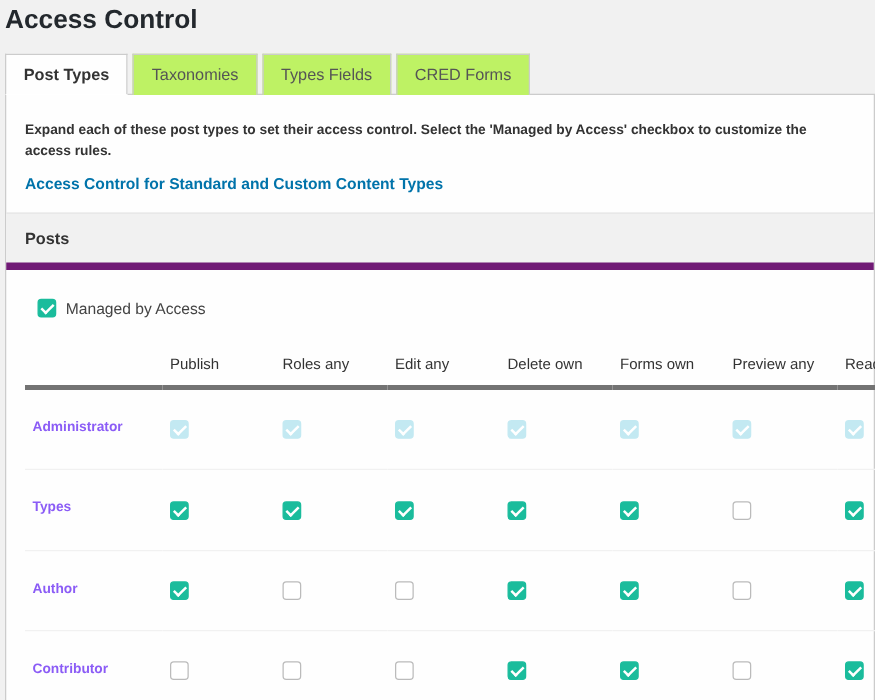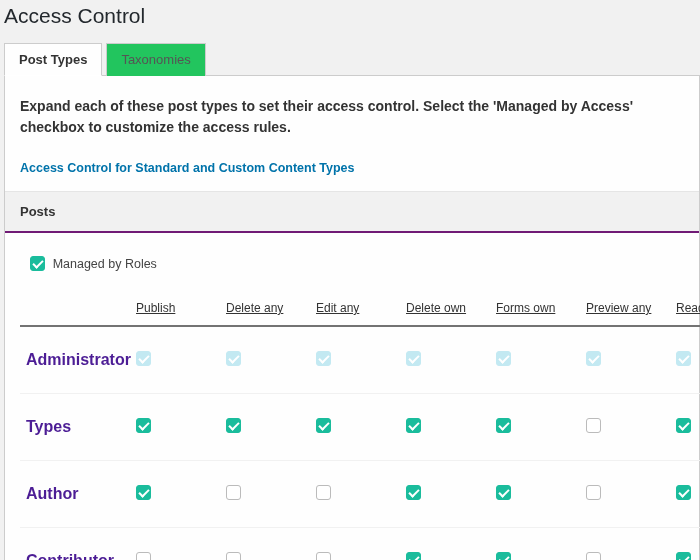--- a/index.html
+++ b/index.html
@@ -5,75 +5,75 @@
   * { box-sizing: border-box; margin: 0; padding: 0; }
   body {
     font-family: -apple-system, BlinkMacSystemFont, "Segoe UI", Helvetica, Arial, sans-serif;
     font-size: 13px;
     color: #444;
     background: #f1f1f1;
     padding: 0 0 0 4px;
   }
   .page-title {
     font-size: 21px;
-    font-weight: 400;
+    font-weight: 700;
     color: #23282d;
     padding: 4px 0 14px 0;
   }
   .tabs {
     display: flex;
     border-bottom: 1px solid #ccc;
     background: #f1f1f1;
   }
   .tab {
     padding: 8px 14px;
     font-size: 13px;
     color: #555;
-    background: #22c55e;
+    background: #bef264;
     border: 1px solid #ccc;
     border-bottom: none;
     margin-right: 4px;
     position: relative;
     top: 1px;
     cursor: pointer;
   }
   .tab.active {
     background: #fefefe;
     font-weight: 600;
     color: #333;
     border-bottom: 1px solid #fff;
   }
   .content {
     background: #fefefe;
     border: 1px solid #ccc;
     border-top: none;
     padding: 20px 15px 10px 15px;
   }
   .intro {
-    font-size: 14px;
+    font-size: 11px;
     color: #333;
     line-height: 1.5;
-    margin-bottom: 22px;
+    margin-bottom: 10px;
     font-weight: 600;
   }
   .help-link {
     color: #0073aa;
     font-size: 12.5px;
     font-weight: 600;
     cursor: pointer;
   }
   .section-header {
     background: #f1f1f1;
     margin: 16px -15px 0 -15px;
     padding: 12px 15px;
     font-weight: 700;
     font-size: 13px;
     color: #333;
     border-top: 1px solid #e5e5e5;
-    border-bottom: 2px solid #701a75;
+    border-bottom: 6px solid #701a75;
   }
   .managed {
     padding: 22px 0 0 10px;
   }
   .cb {
     display: inline-block;
     width: 15px;
     height: 15px;
     border: 1px solid #bbb;
     border-radius: 3px;
@@ -125,27 +125,26 @@
     text-align: left;
     padding: 18px 6px;
     font-size: 12px;
     vertical-align: top;
   }
   table.perm th {
     font-weight: 400;
     color: #333;
     padding-bottom: 10px;
     padding-top: 20px;
-    border-bottom: 2px solid #737373;
-    text-decoration: underline;
+    border-bottom: 4px solid #737373;
   }
   table.perm td.role-name {
     font-weight: 700;
-    color: #4c1d95;
-    font-size: 16px;
+    color: #8b5cf6;
+    font-size: 11px;
     margin-left: 33px;
   }
   table.perm tbody tr {
     border-bottom: 1px solid #f1f1f1;
   }
   table.perm tbody tr:last-child {
     border-bottom: none;
   }
   table.perm tbody tr td {
     padding-top: 24px;
@@ -155,40 +154,42 @@
   th.col-perm { width: 90px; }
 </style>
 </head>
 <body>
 
 <h1 class="page-title">Access Control</h1>
 
 <div class="tabs">
     <div class="tab active">Post Types</div>
     <div class="tab">Taxonomies</div>
+    <div class="tab">Types Fields</div>
+    <div class="tab">CRED Forms</div>
   </div>
 
 <div class="content">
 
   <div class="intro">Expand each of these post types to set their access control. Select the 'Managed by Access' checkbox to customize the access rules.</div>
   <a class="help-link">Access Control for Standard and Custom Content Types</a>
 
   <div class="section-header">Posts</div>
 
   <div class="managed">
     <span class="cb checked"></span>
-    <span class="managed-label">Managed by Roles</span>
+    <span class="managed-label">Managed by Access</span>
   </div>
 
   <table class="perm">
     <thead>
         <tr>
           <th class="col-role"></th>
           <th class="col-perm">Publish</th>
-          <th class="col-perm">Delete any</th>
+          <th class="col-perm">Roles any</th>
           <th class="col-perm">Edit any</th>
           <th class="col-perm">Delete own</th>
           <th class="col-perm">Forms own</th>
           <th class="col-perm">Preview any</th>
           <th class="col-perm">Read</th>
         </tr>
       </thead>
     <tbody>
         <tr>
           <td class="role-name">Administrator</td>

